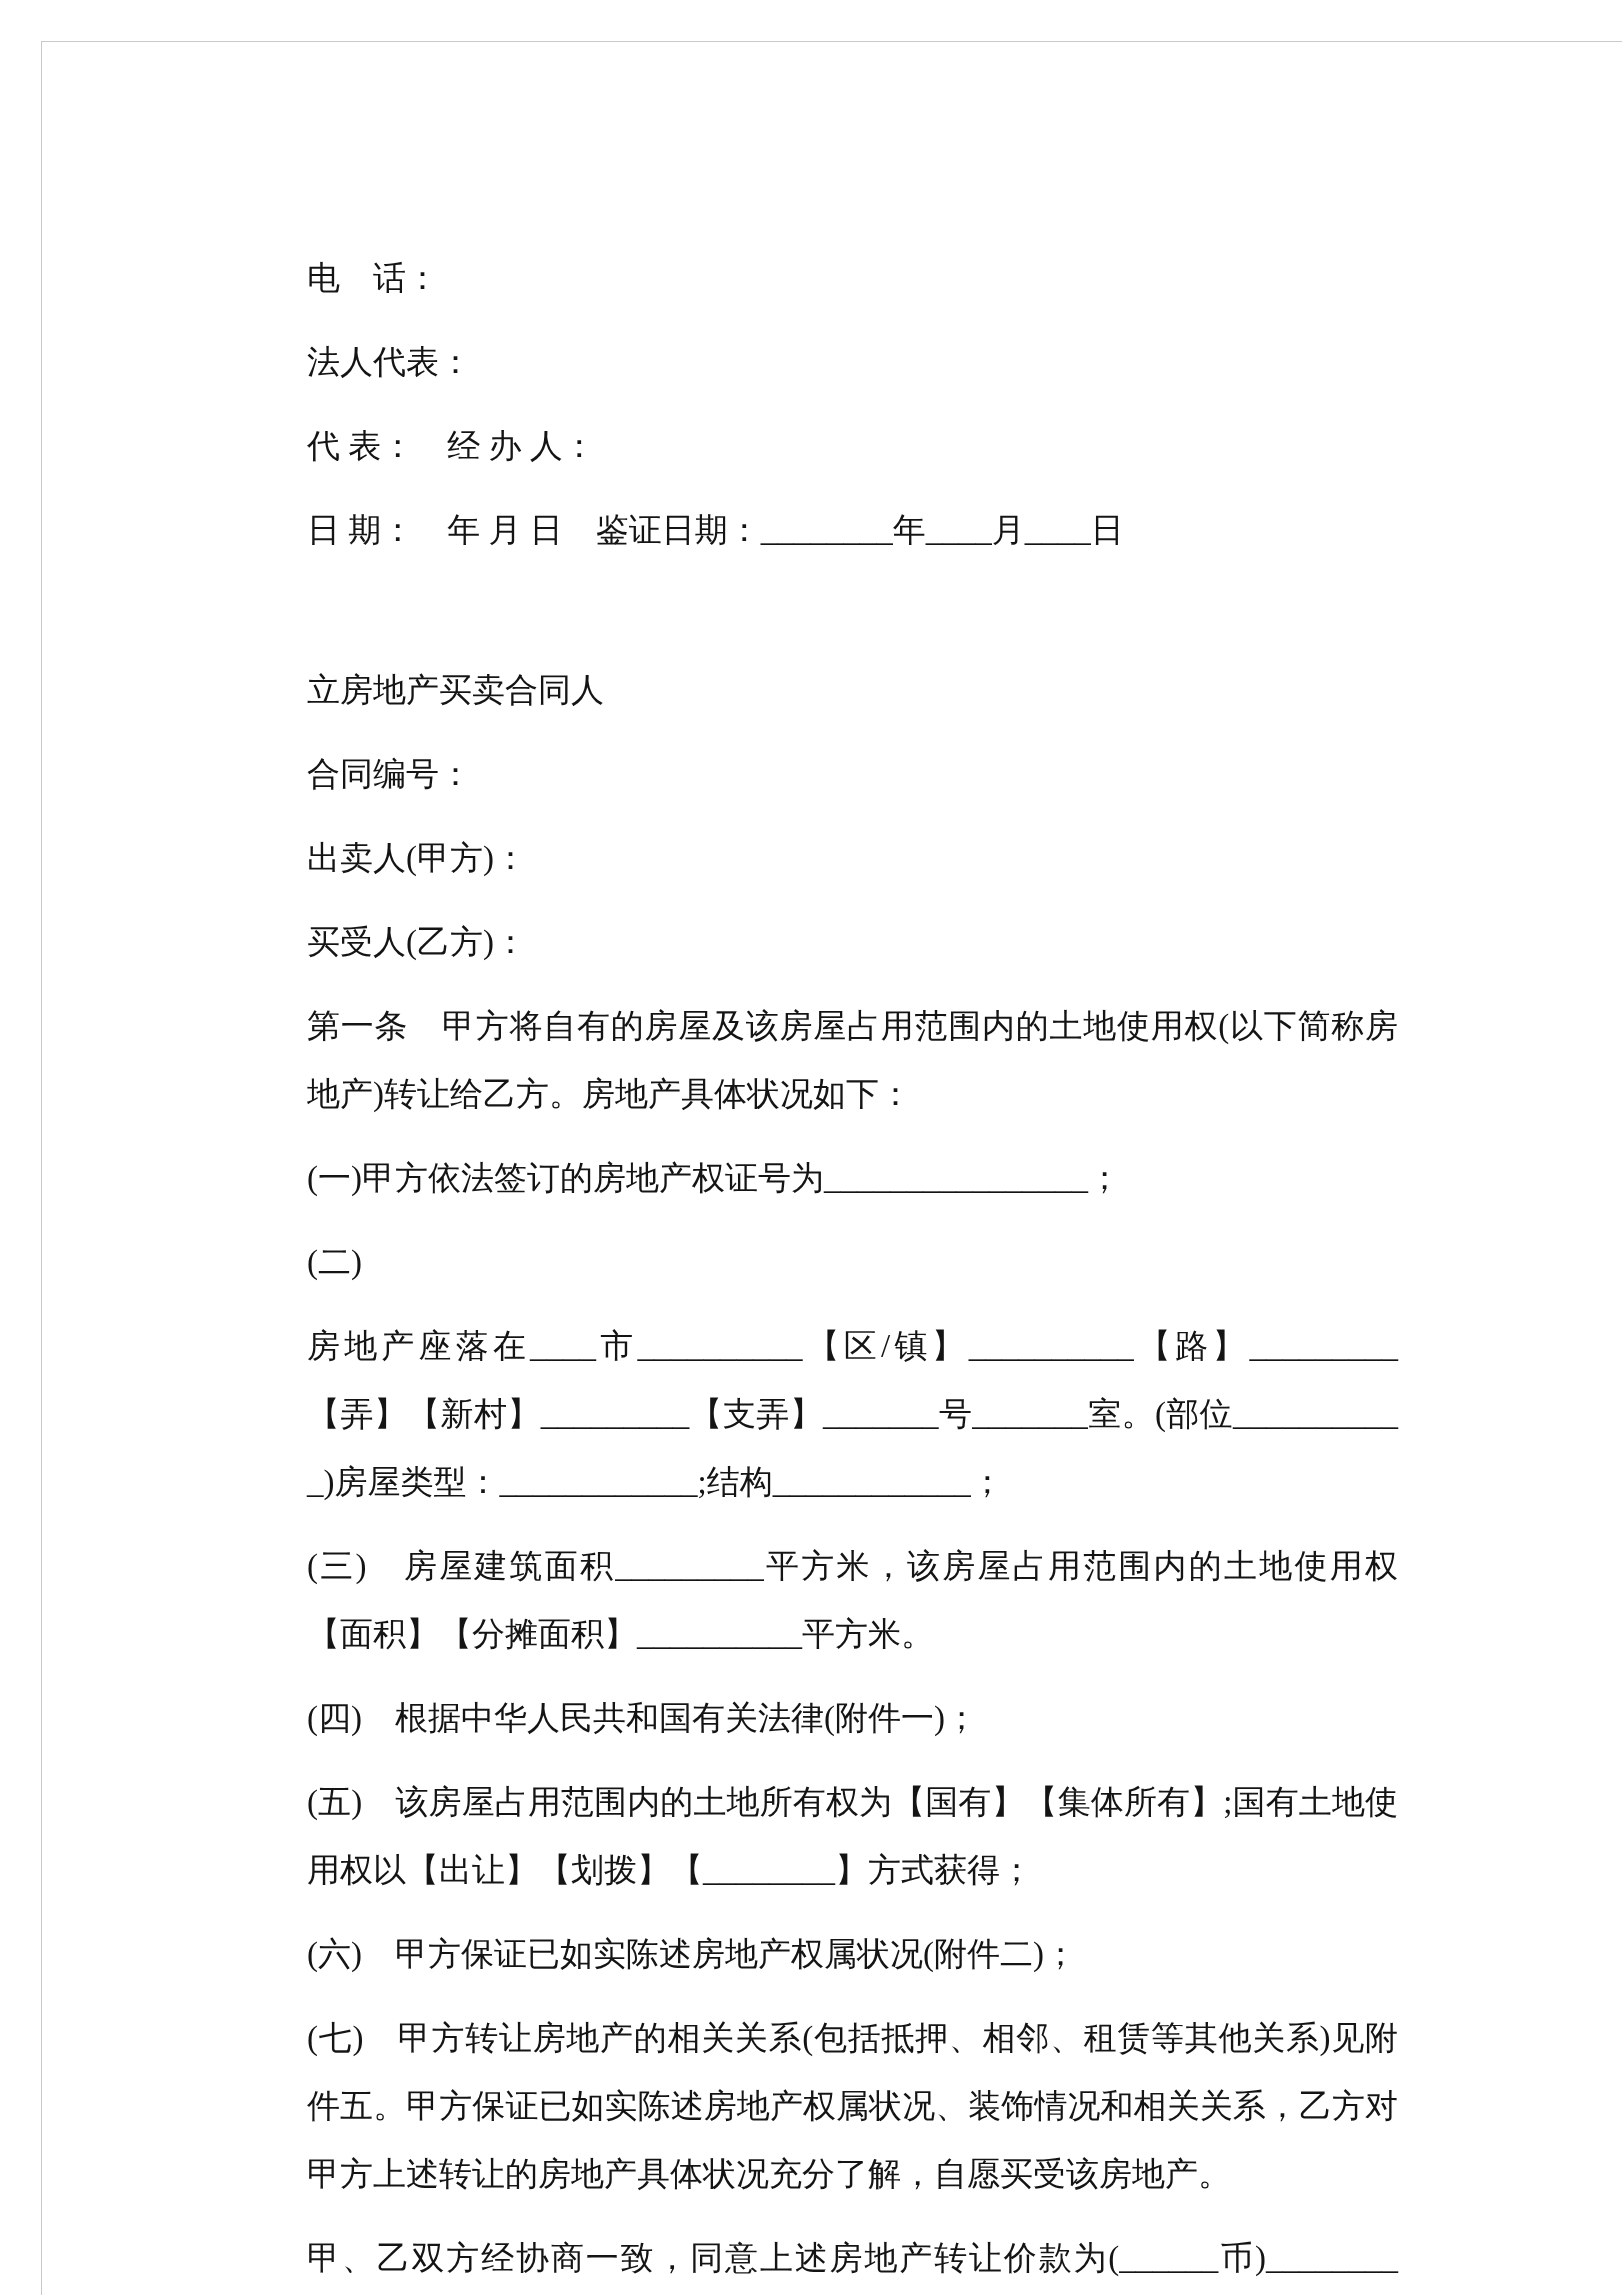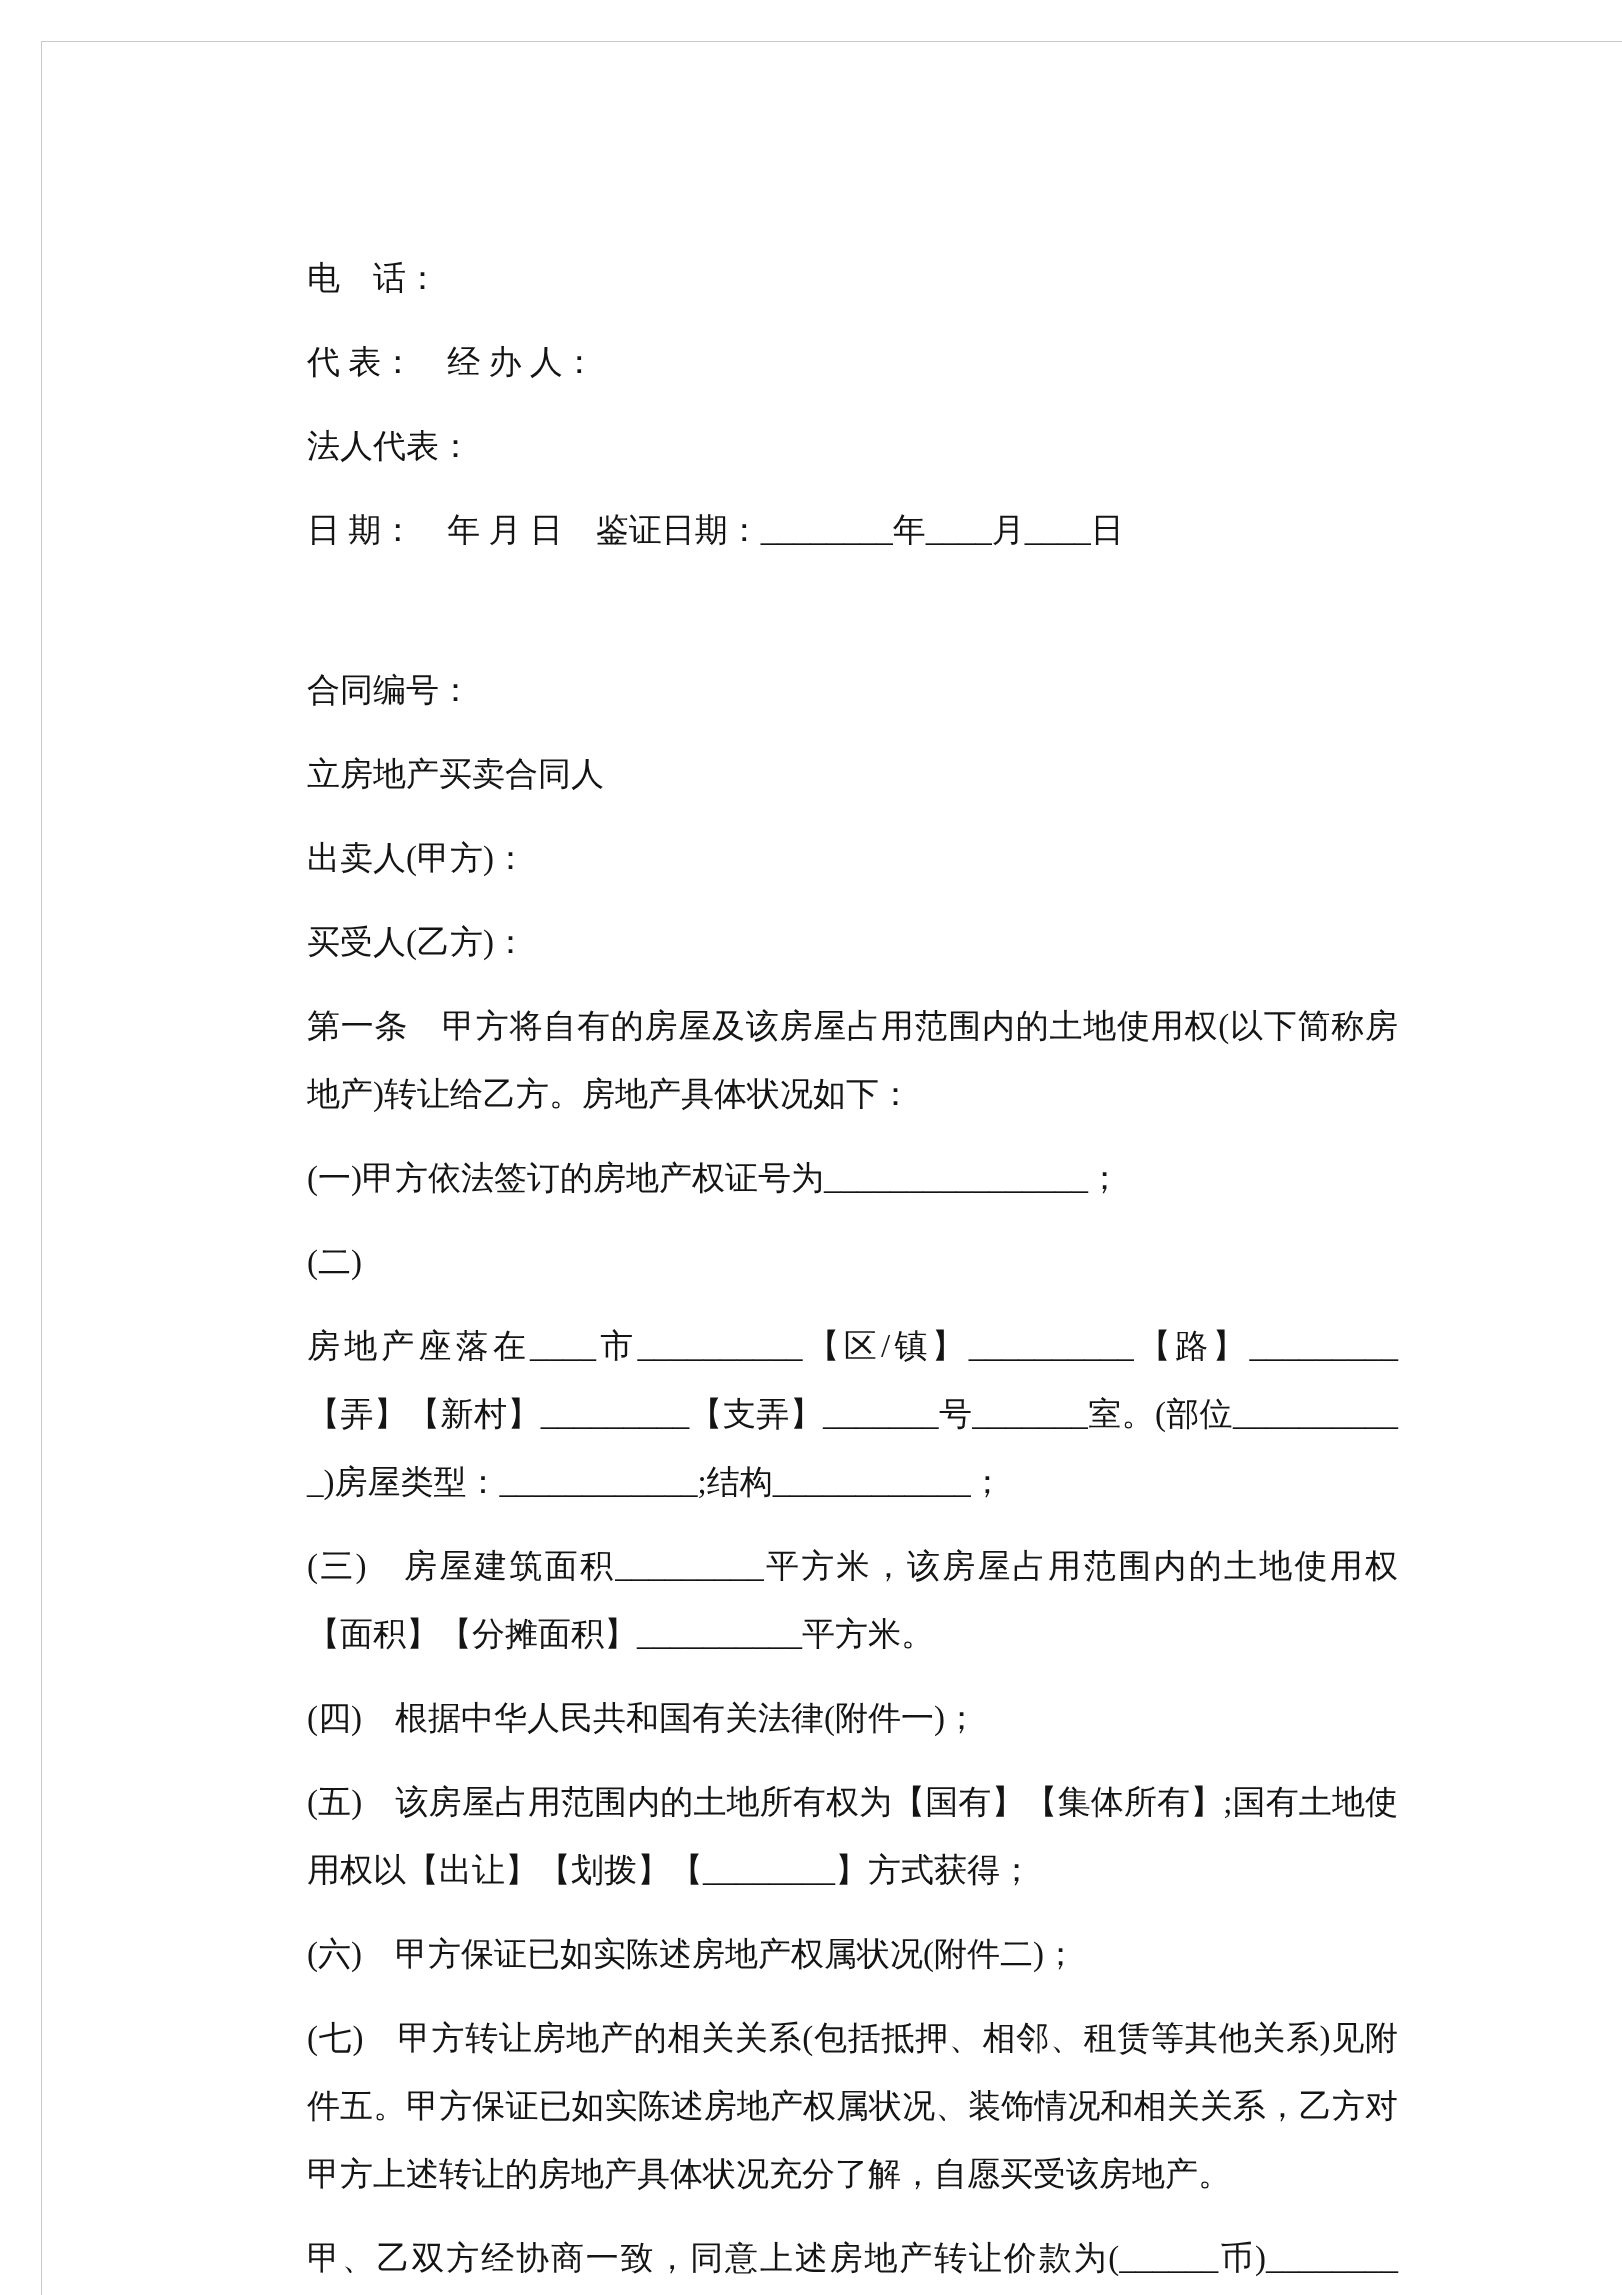--- a/index.html
+++ b/index.html
@@ -37,26 +37,26 @@
     min-height: 68px;
   }
 </style>
 </head>
 <body>
 
 <div class="page">
   <div class="page-border"></div>
   <div class="content">
     <div class="line">电　话：</div>
+    <div class="line">法人代表：</div>
     <div class="line">代 表：　经 办 人：</div>
-    <div class="line">法人代表：</div>
     <div class="line">日 期：　年 月 日　鉴证日期：________年____月____日</div>
     <div class="line"></div>
+    <div class="line">立房地产买卖合同人</div>
     <div class="line">合同编号：</div>
-    <div class="line">立房地产买卖合同人</div>
     <div class="line">出卖人(甲方)：</div>
     <div class="line">买受人(乙方)：</div>
     <div class="line">第一条　甲方将自有的房屋及该房屋占用范围内的土地使用权(以下简称房地产)转让给乙方。房地产具体状况如下：</div>
     <div class="line">(一)甲方依法签订的房地产权证号为________________；</div>
     <div class="line">(二)</div>
     <div class="line">房地产座落在____市__________【区/镇】__________【路】_________【弄】【新村】_________【支弄】_______号_______室。(部位___________)房屋类型：____________;结构____________；</div>
     <div class="line">(三)　房屋建筑面积_________平方米，该房屋占用范围内的土地使用权【面积】【分摊面积】__________平方米。</div>
     <div class="line">(四)　根据中华人民共和国有关法律(附件一)；</div>
     <div class="line">(五)　该房屋占用范围内的土地所有权为【国有】【集体所有】;国有土地使用权以【出让】【划拨】【________】方式获得；</div>
     <div class="line">(六)　甲方保证已如实陈述房地产权属状况(附件二)；</div>

